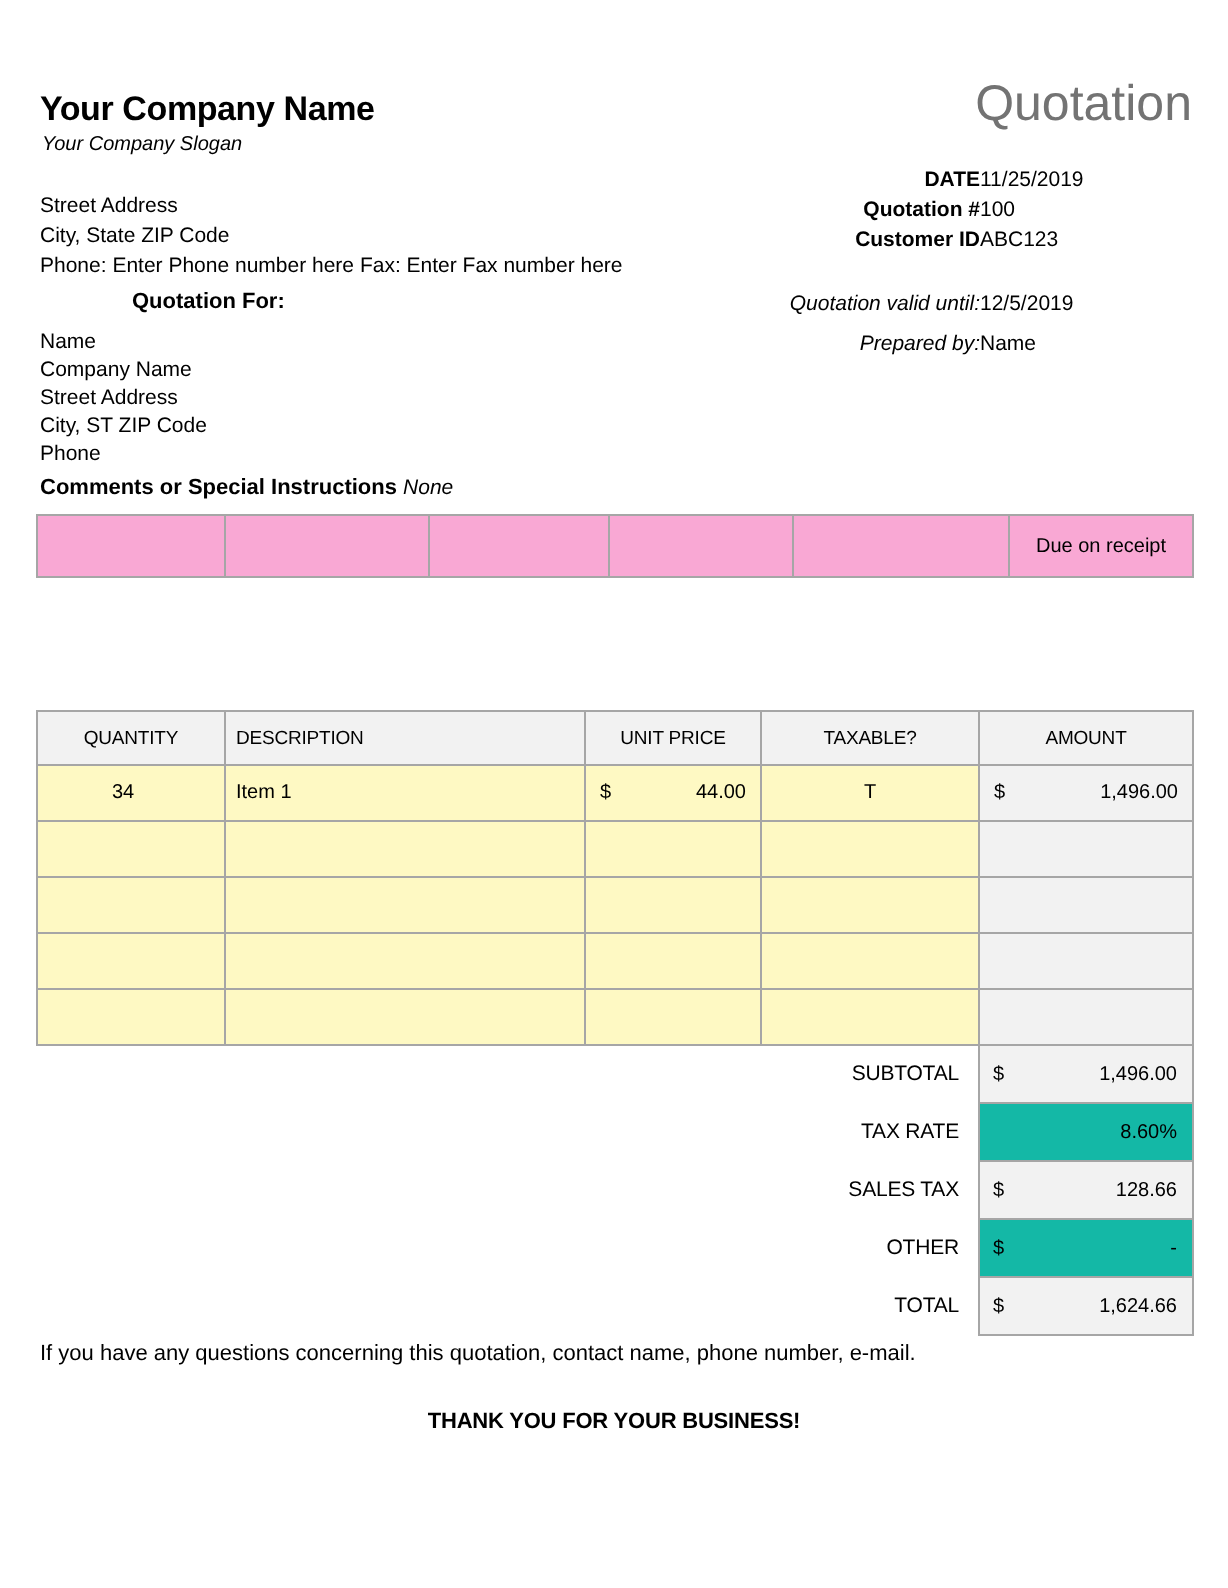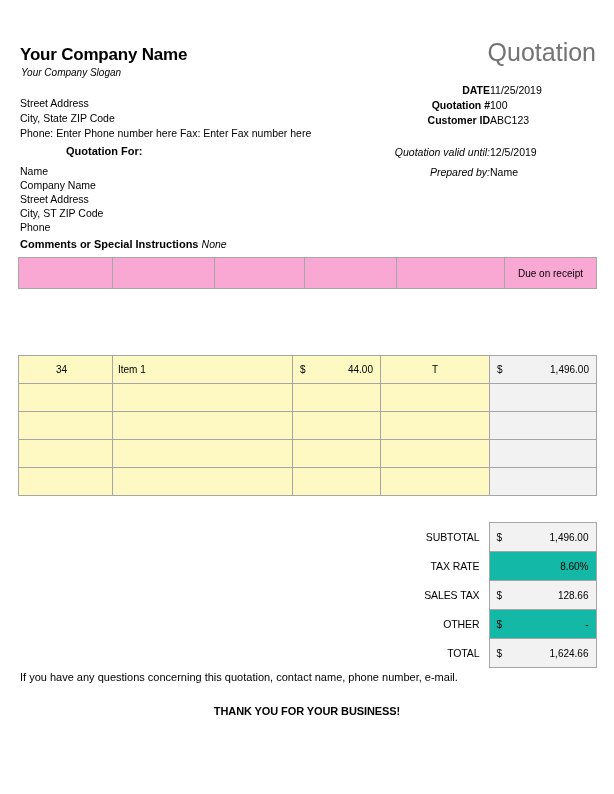--- a/index.html
+++ b/index.html
@@ -300,20 +300,27 @@
 
   <table class="grid" id="items-table">
     <colgroup>
       <col style="width:94px">
       <col style="width:180px">
       <col style="width:88px">
       <col style="width:109px">
       <col style="width:107px">
     </colgroup>
     <tbody>
+        <tr>
+      <th class="hcell">QUANTITY</th>
+      <th class="hcell hdr-desc">DESCRIPTION</th>
+      <th class="hcell">UNIT PRICE</th>
+      <th class="hcell">TAXABLE?</th>
+      <th class="hcell">AMOUNT</th>
+    </tr>
 
     <tr>
       <td class="body cell-qty">34</td>
       <td class="body cell-desc">Item 1</td>
       <td class="body">
         <div class="money">
           <span class="sym">$</span>
           <span class="num">44.00</span>
         </div>
       </td>

